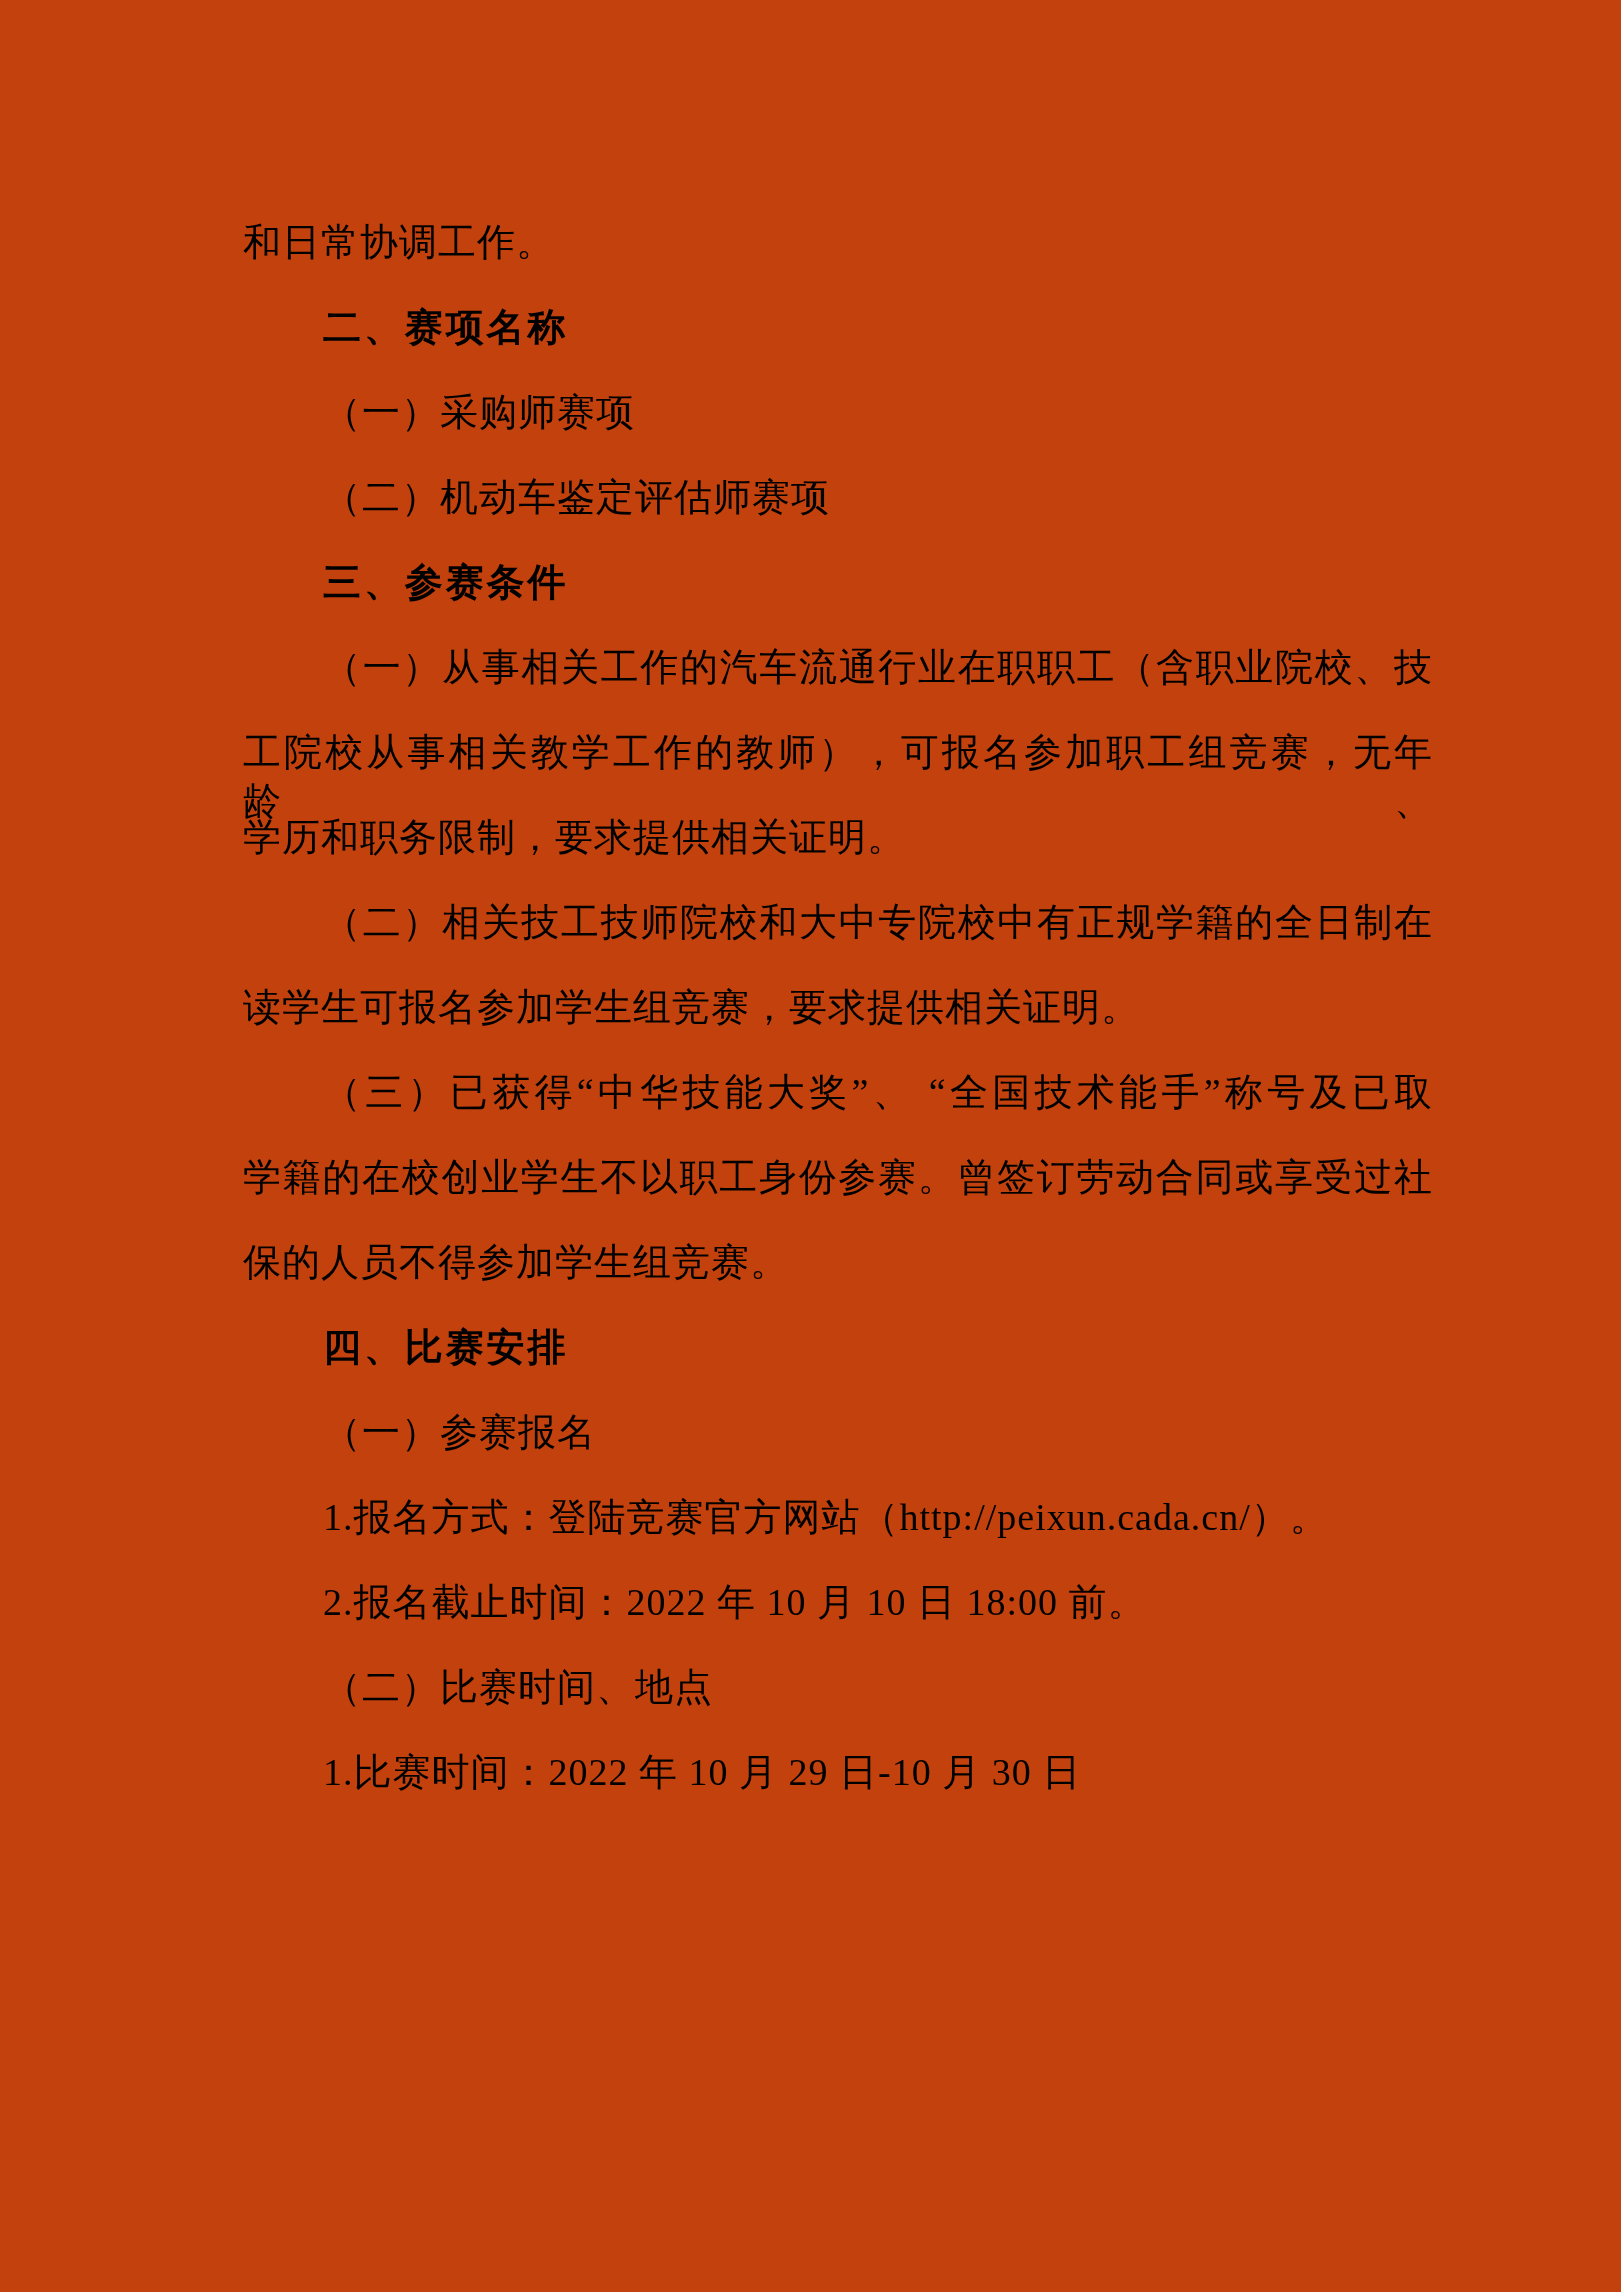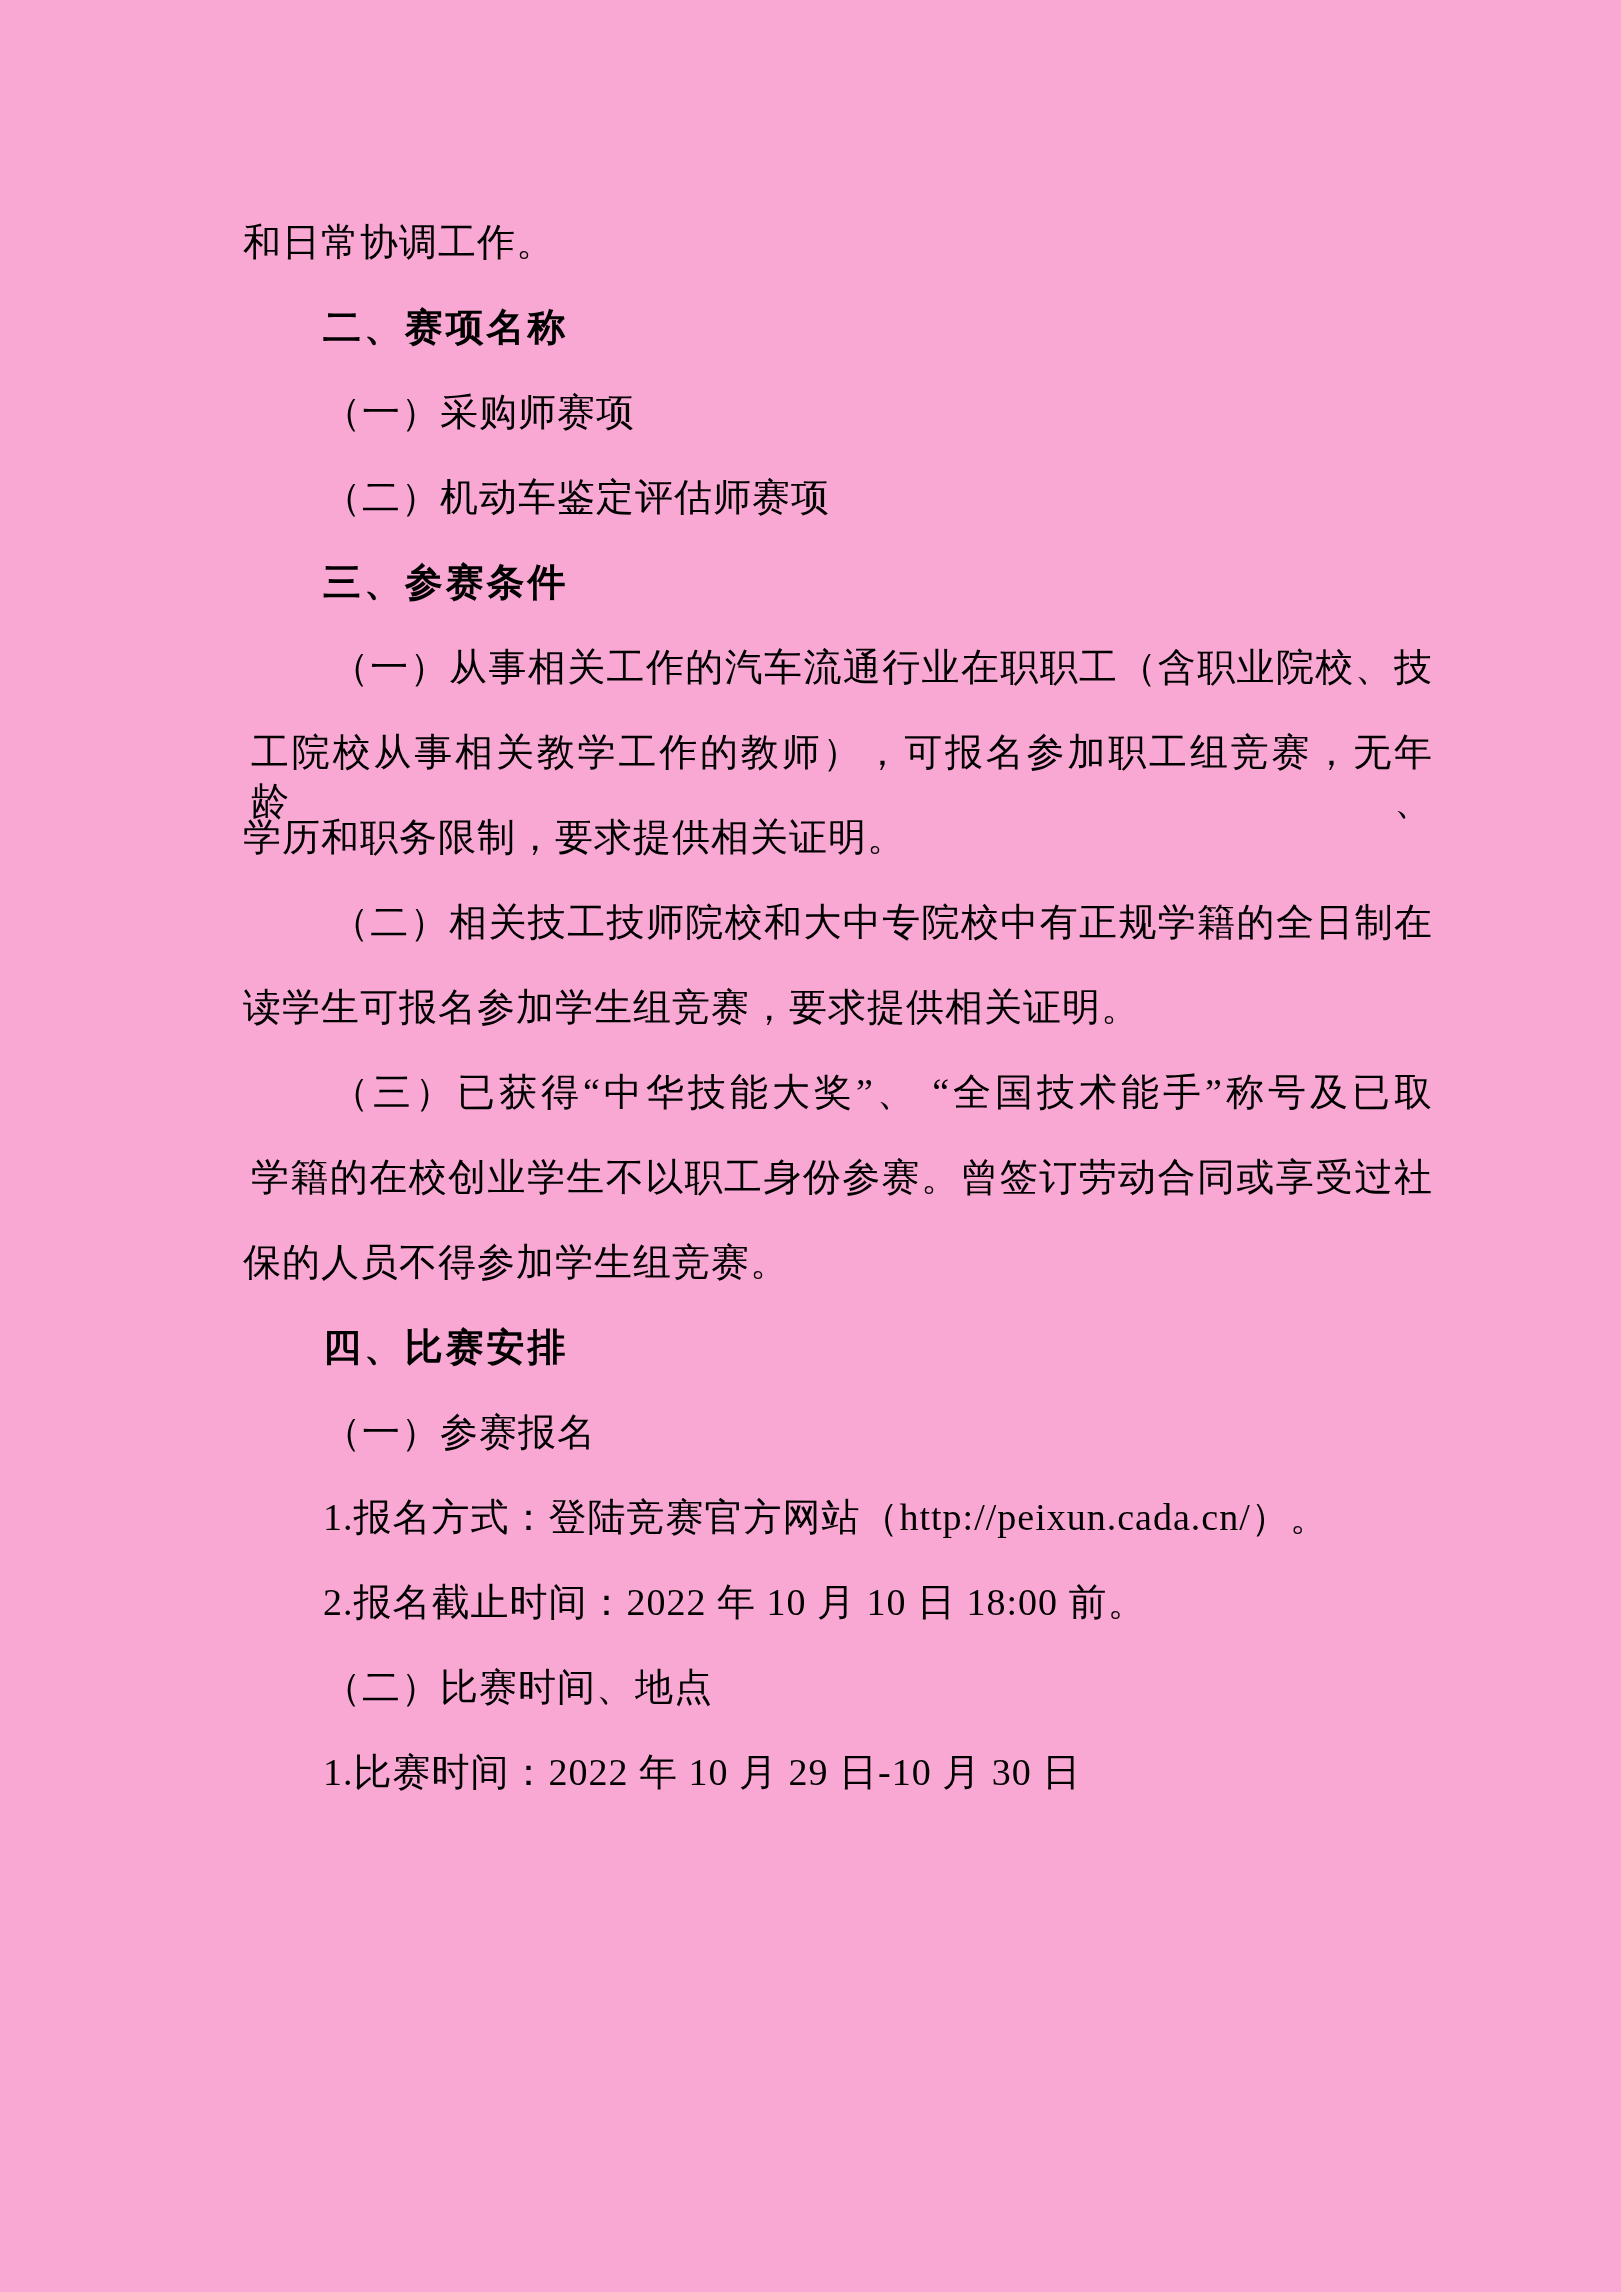--- a/index.html
+++ b/index.html
@@ -10,21 +10,21 @@
   body {
     width: 1621px;
     height: 2293px;
     position: relative;
     font-family: "Liberation Serif", "DejaVu Serif", serif;
     color: #000000;
   }
   .page {
     position: absolute;
     inset: 0;
-    background: #f9a8d4;
+    background: #c2410c;
   }
   .doc-content {
     position: absolute;
     left: 243px;
     top: 218px;
     width: 1190px;
   }
   .line {
     height: 85px;
     font-size: 38px;
@@ -37,21 +37,20 @@
   }
   .heading {
     font-weight: 700;
     font-family: "Liberation Sans", "DejaVu Sans", sans-serif;
     letter-spacing: 2.9px;
   }
   .fill {
     white-space: normal;
     text-align: justify;
     text-align-last: justify;
-    margin-left: 8px;
   }
 </style>
 </head>
 <body>
 
 <div class="page">
   <div class="doc-content">
     <div class="line">和日常协调工作。</div>
     <div class="line indent heading">二、赛项名称</div>
     <div class="line indent">（一）采购师赛项</div>

